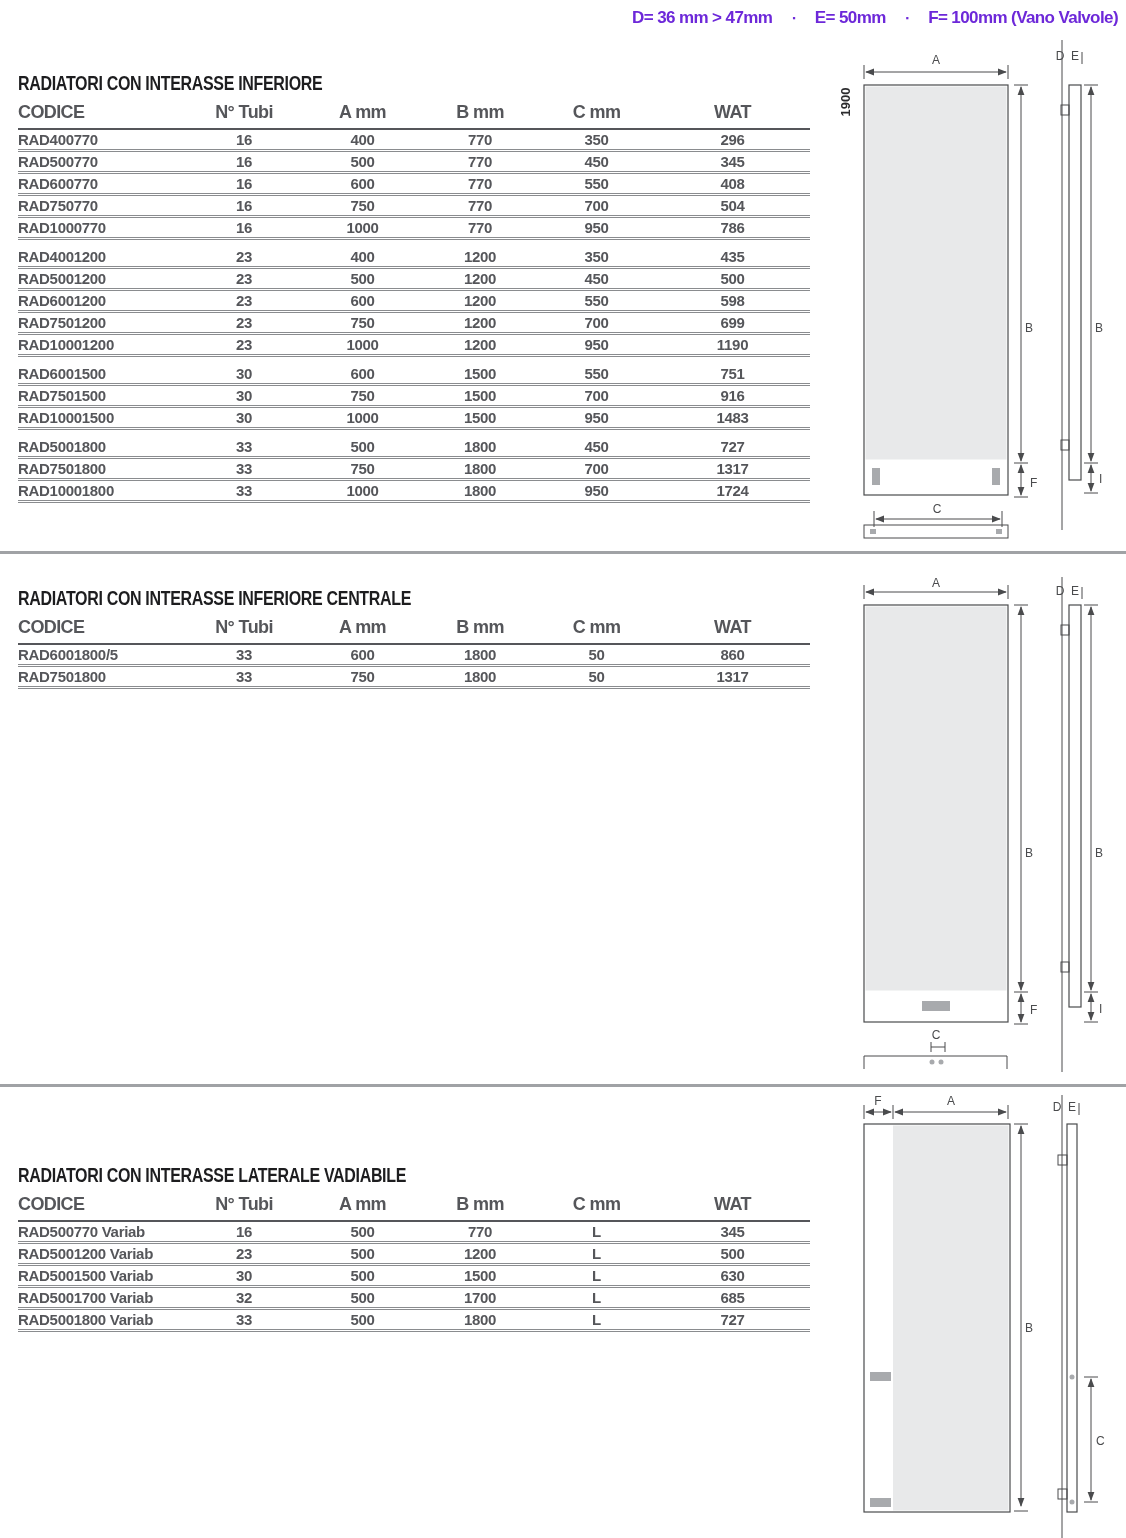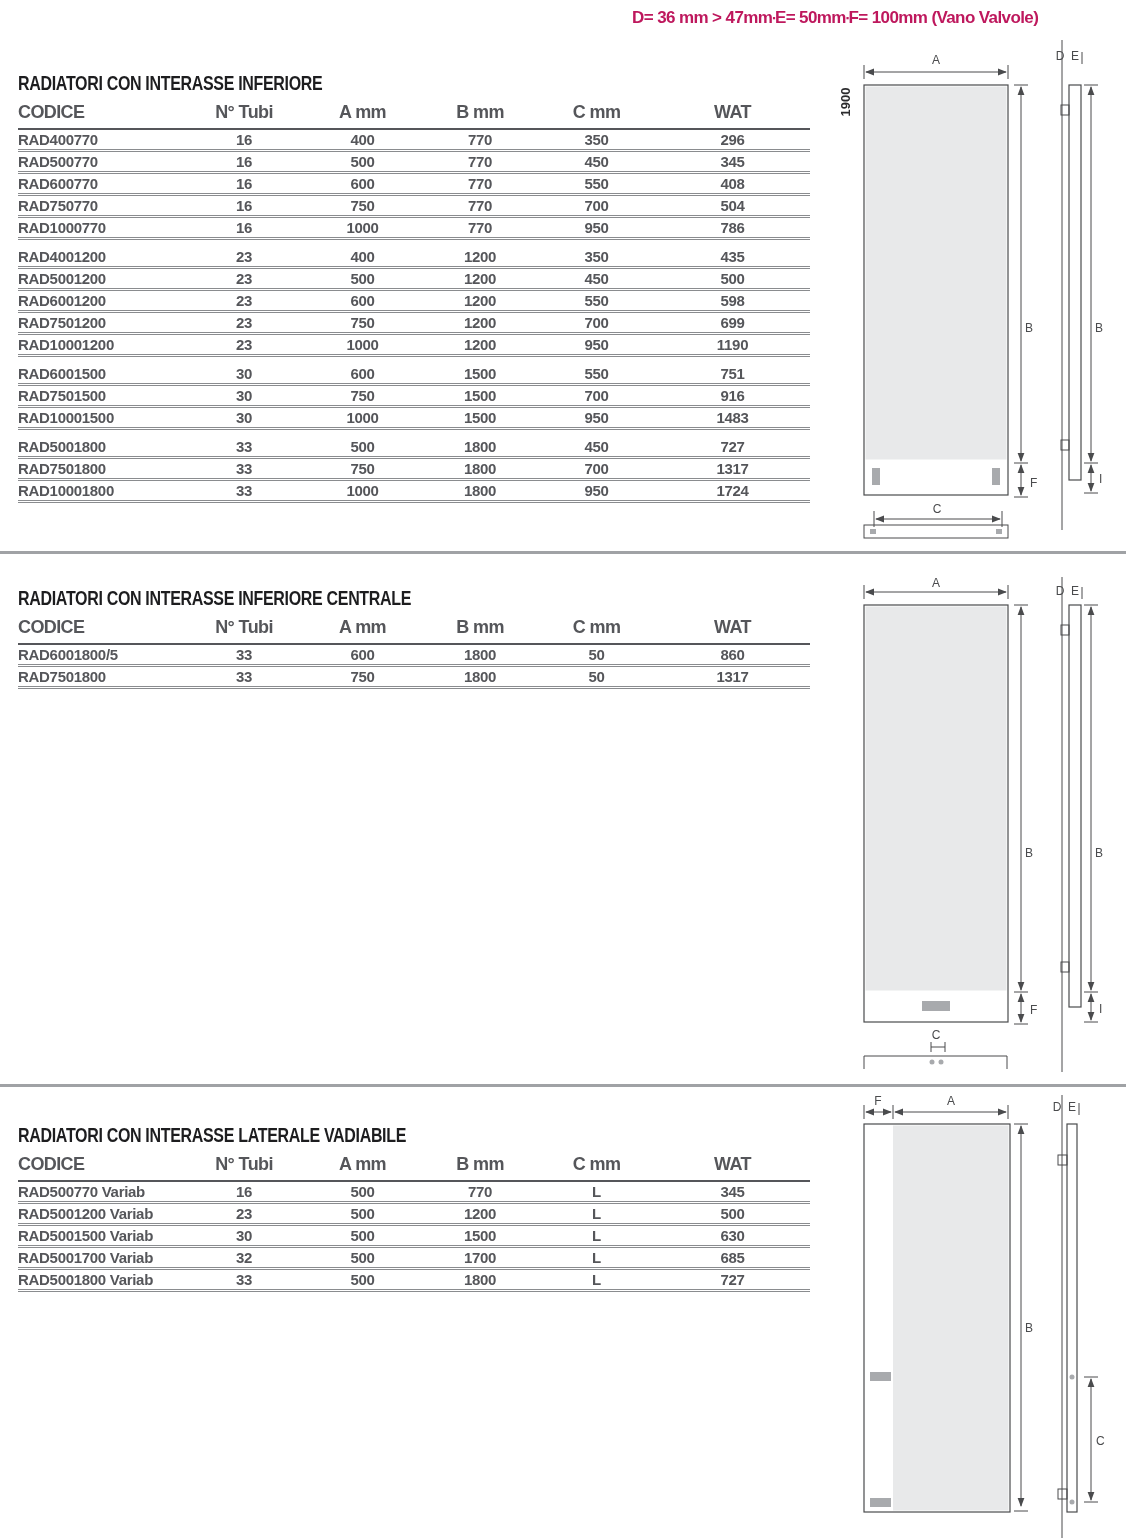--- a/index.html
+++ b/index.html
@@ -1,22 +1,22 @@
 <!DOCTYPE html>
 <html><head>
 <meta charset="utf-8">
 <style>
   html,body{margin:0;padding:0;background:#fff;}
   #page{position:relative;width:1126px;height:1538px;background:#fff;overflow:hidden;
         font-family:"Liberation Sans","DejaVu Sans",sans-serif;color:#55565a;}
 
   
   .spec-line{position:absolute;top:8px;left:632px;width:486px;display:flex;
-             justify-content:flex-start;align-items:center;
-             font-size:17px;font-weight:700;color:#be185d;letter-spacing:-0.6px;white-space:nowrap;}
+             justify-content:space-between;align-items:center;
+             font-size:17px;font-weight:700;color:#6d28d9;letter-spacing:-0.6px;white-space:nowrap;}
   .spec-sep{font-size:9px;line-height:17px;}
 
   
   .divider{position:absolute;left:0;width:1126px;height:3px;background:#a0a2a5;}
 
   
   .section{position:absolute;left:18px;width:792px;}
   .section-title{margin:0 0 5px 0;font-size:20px;font-weight:700;color:#1d1d1f;
                  letter-spacing:-0.4px;line-height:22px;white-space:nowrap;}
   .section-title span{display:inline-block;transform:scaleX(0.8);transform-origin:0 50%;}
@@ -254,21 +254,21 @@
             <td>1800</td>
             <td>50</td>
             <td>1317</td>
           </tr>
         </tbody>
     </table>
   </div>
 
   <div class="divider" style="top:1084px"></div>
 
-  <div class="section" style="top:1124px">
+  <div class="section" style="top:1164px">
     <h2 class="section-title"><span>RADIATORI CON INTERASSE LATERALE VADIABILE</span></h2>
     <table>
       <colgroup>
           <col style="width:167px">
           <col style="width:118px">
           <col style="width:119px">
           <col style="width:116px">
           <col style="width:117px">
           <col style="width:155px">
         </colgroup>

